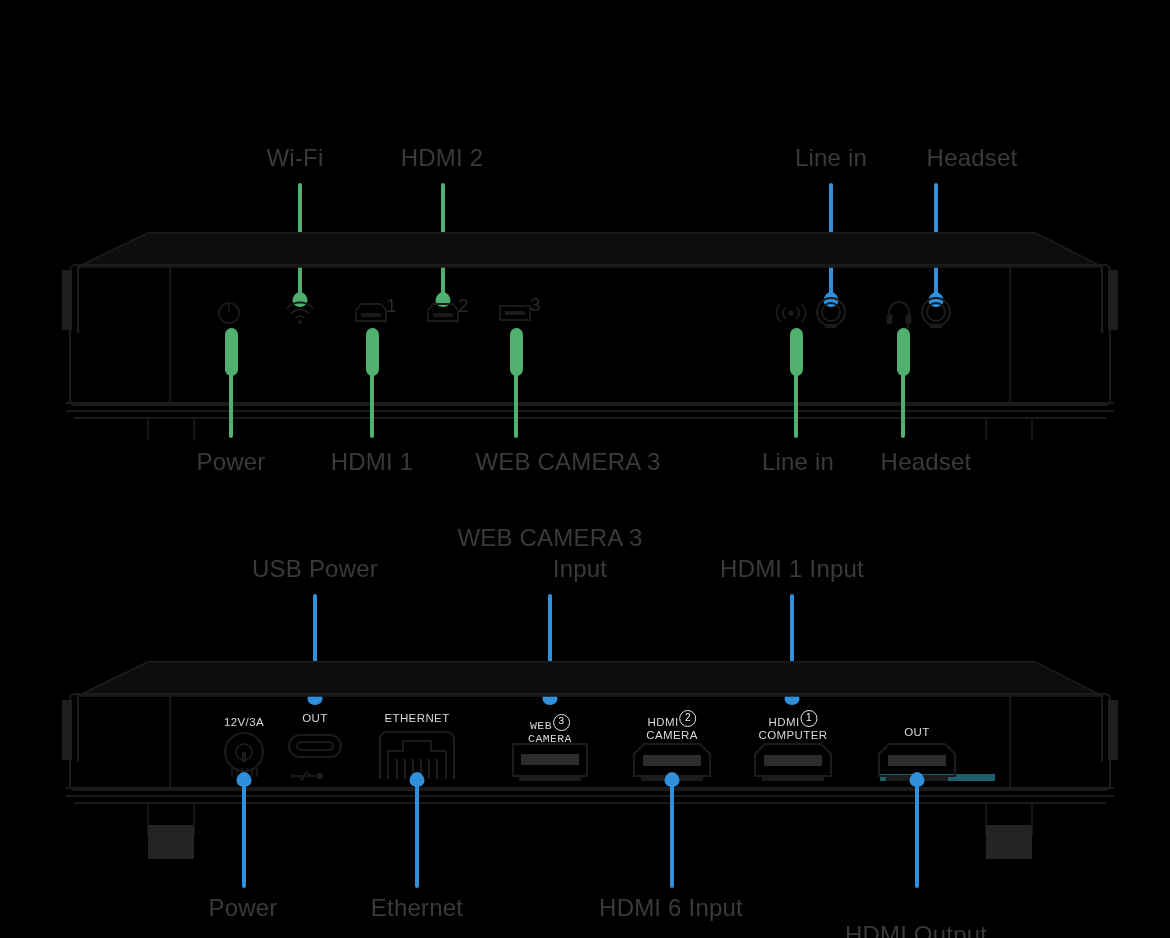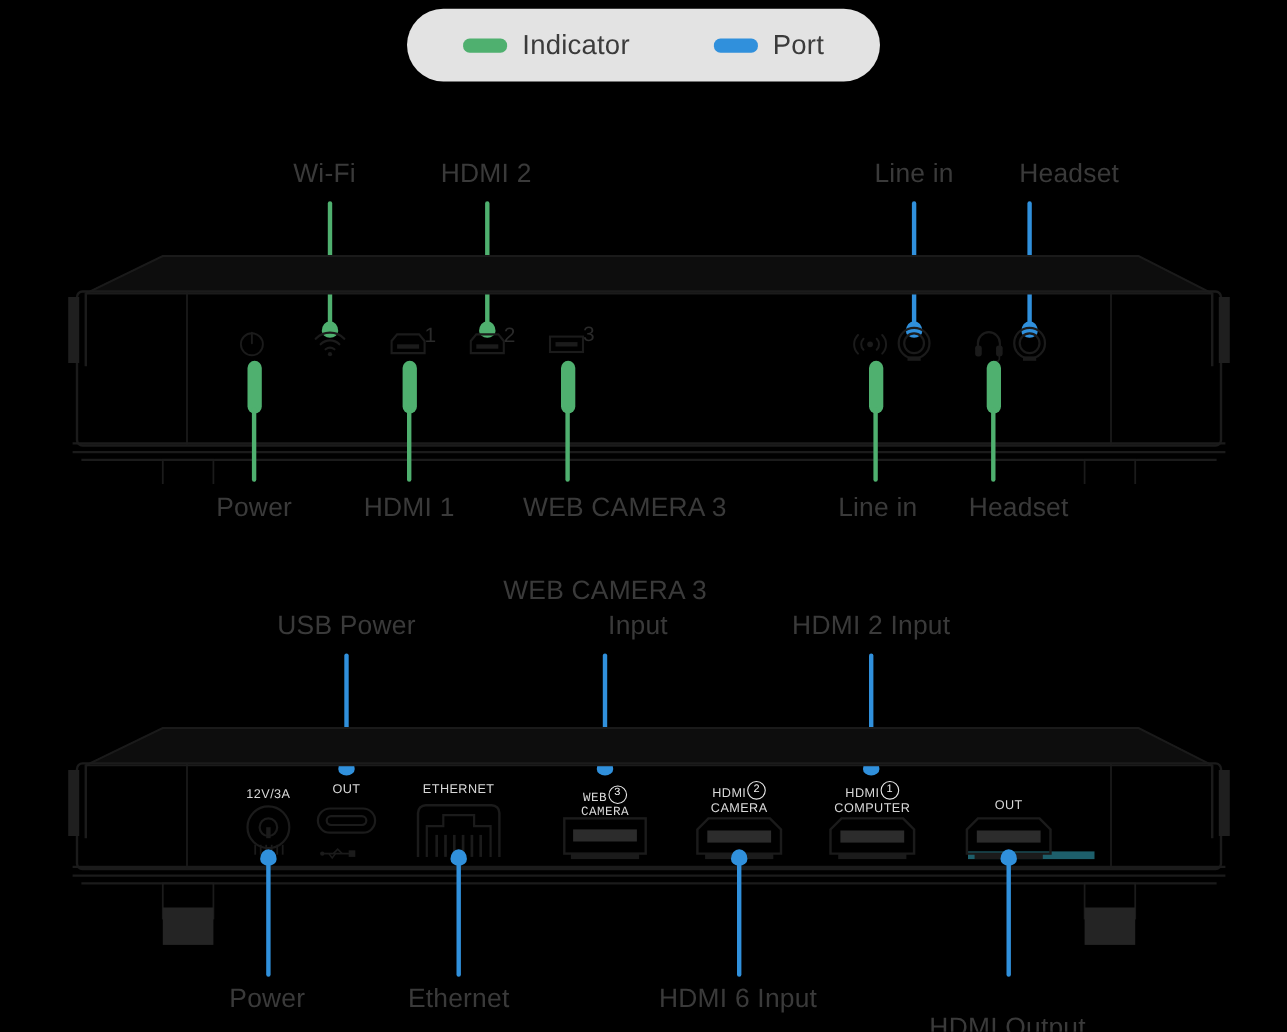--- a/index.html
+++ b/index.html
@@ -50,30 +50,20 @@
   .silk .num{display:inline-block;width:15px;height:15px;border-radius:50%;
              border:1.4px solid #e8e8e8;color:#f2f2f2;font-size:10px;
              line-height:13px;text-align:center;vertical-align:super;
              margin-left:1px;}
 </style>
 </head>
 <body>
 
 <div class="stage">
 
-  <div class="legend">
-    <div class="lg-item">
-      <span class="lg-swatch" style="background:#4fb06f"></span>
-      <span class="lg-text">Indicator</span>
-    </div>
-    <div class="lg-item">
-      <span class="lg-swatch" style="background:#3090dc"></span>
-      <span class="lg-text">Port</span>
-    </div>
-  </div>
 
   <div class="lbl ctr" style="left:295px;top:143px;">Wi-Fi</div>
   <div class="lbl ctr" style="left:442px;top:143px;">HDMI 2</div>
   <div class="lbl ctr" style="left:831px;top:143px;">Line in</div>
   <div class="lbl ctr" style="left:972px;top:143px;">Headset</div>
 
   <div class="leader green" style="left:298px;top:183px;height:113px;"></div>
   <div class="pin green" style="left:300px;top:292px;"></div>
 
   <div class="leader green" style="left:441px;top:183px;height:113px;"></div>
@@ -199,21 +189,21 @@
 
   <div class="lbl ctr" style="left:231px;top:447px;">Power</div>
   <div class="lbl ctr" style="left:372px;top:447px;">HDMI 1</div>
   <div class="lbl ctr" style="left:568px;top:447px;">WEB CAMERA 3</div>
   <div class="lbl ctr" style="left:798px;top:447px;">Line in</div>
   <div class="lbl ctr" style="left:926px;top:447px;">Headset</div>
 
   <div class="lbl ctr" style="left:315px;top:554px;">USB Power</div>
   <div class="lbl ctr" style="left:550px;top:523px;">WEB CAMERA 3</div>
   <div class="lbl ctr" style="left:580px;top:554px;">Input</div>
-  <div class="lbl ctr" style="left:792px;top:554px;">HDMI 2 Input</div>
+  <div class="lbl ctr" style="left:792px;top:554px;">HDMI 1 Input</div>
 
   <div class="leader blue" style="left:313px;top:594px;height:100px;"></div>
   <div class="pin blue" style="left:315px;top:690px;"></div>
 
   <div class="leader blue" style="left:548px;top:594px;height:100px;"></div>
   <div class="pin blue" style="left:550px;top:690px;"></div>
 
   <div class="leader blue" style="left:790px;top:594px;height:100px;"></div>
   <div class="pin blue" style="left:792px;top:690px;"></div>
 

